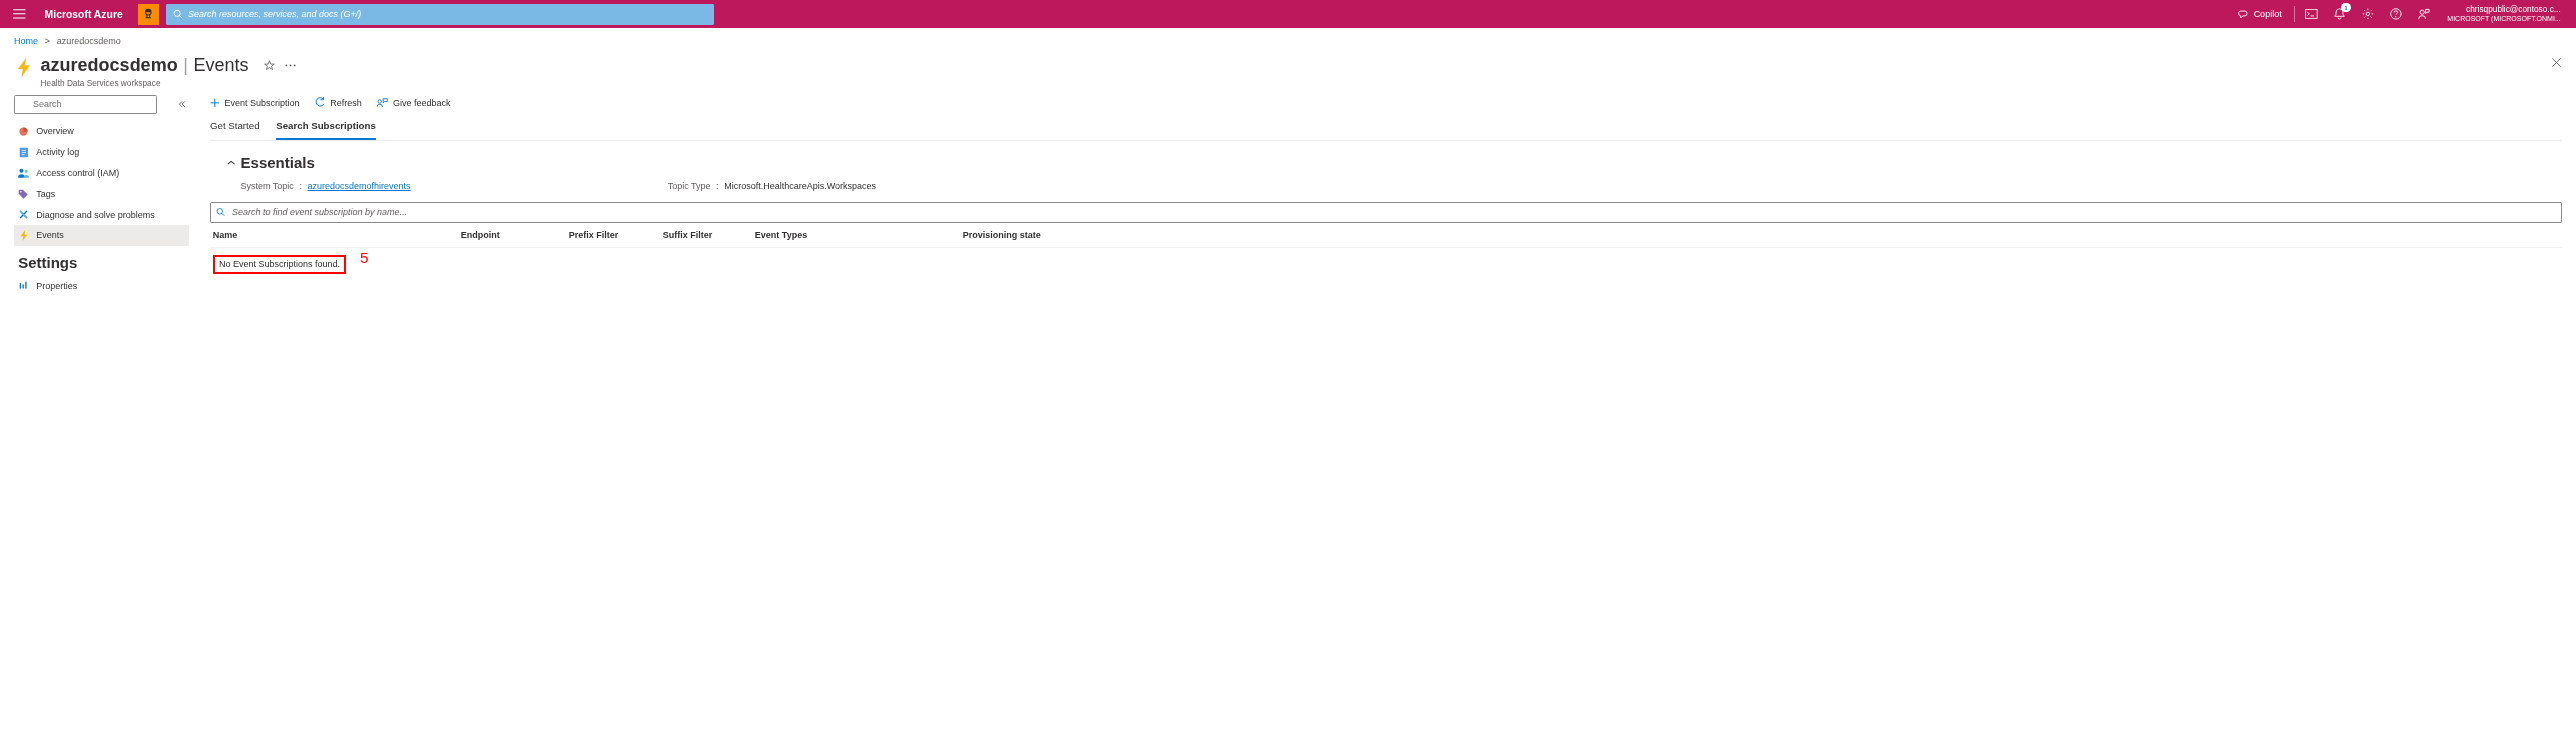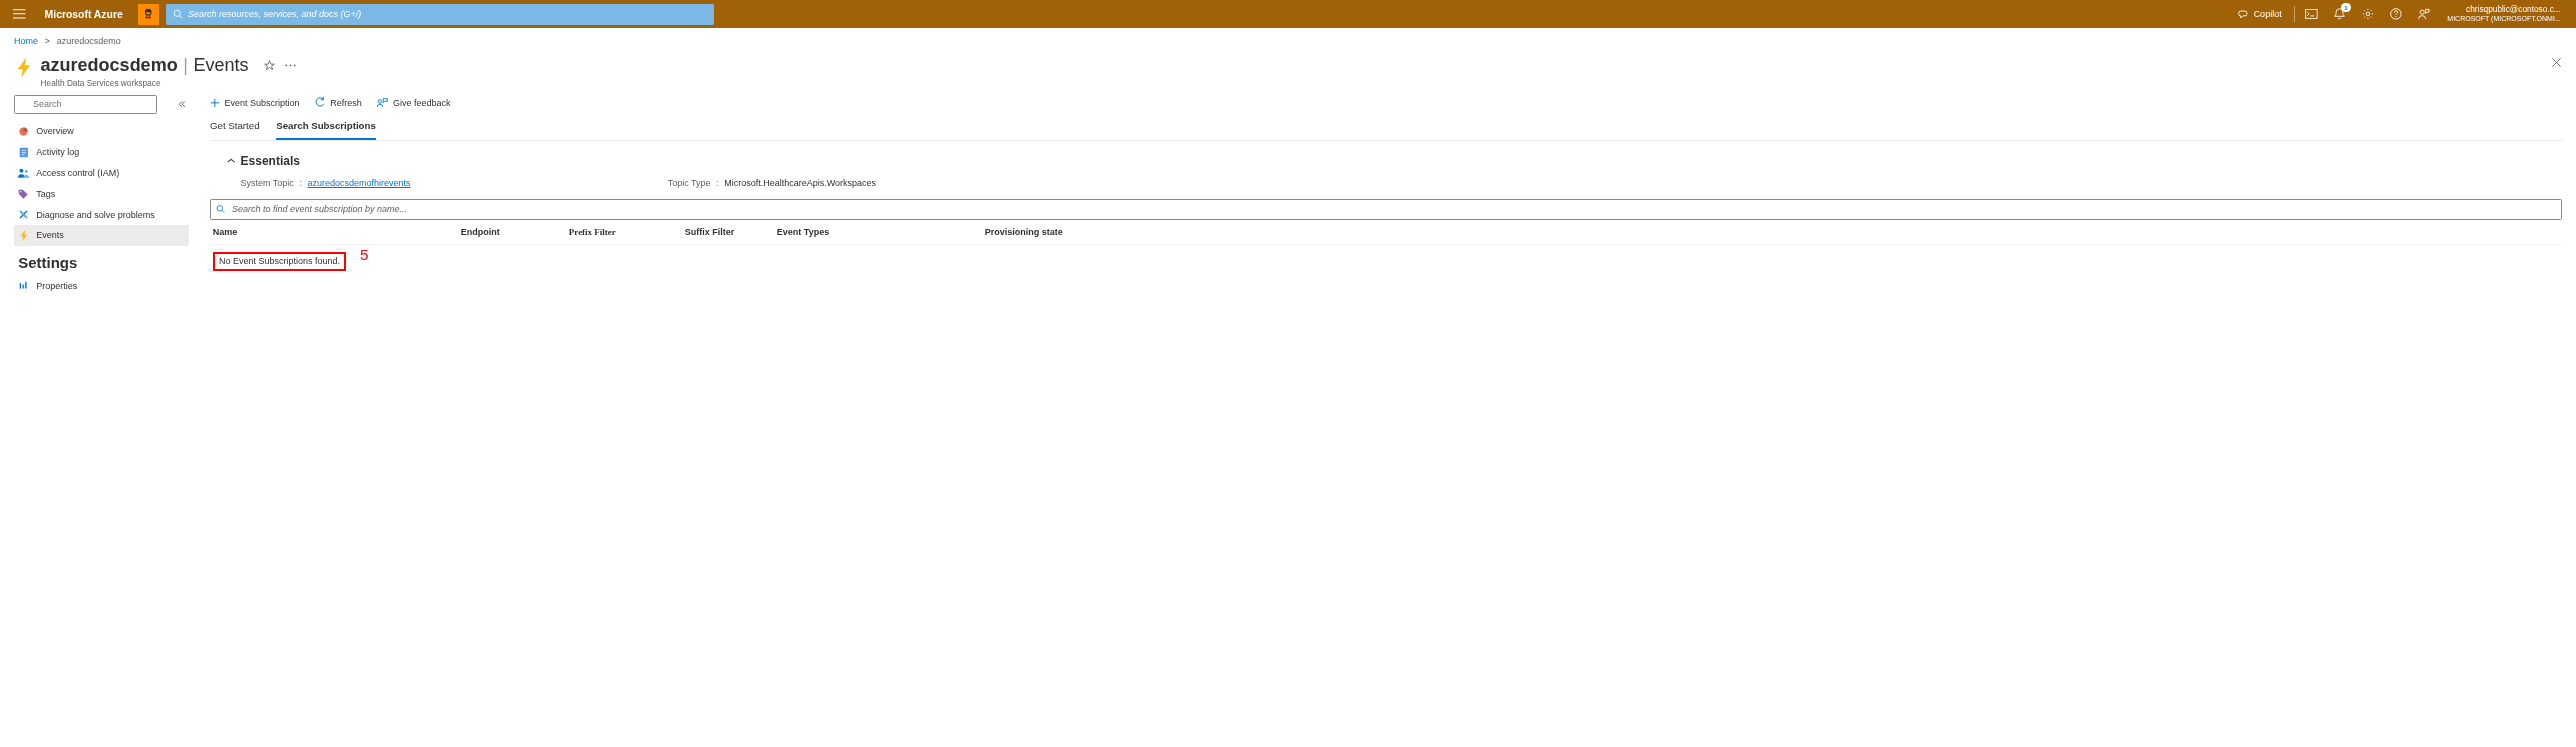--- a/index.html
+++ b/index.html
@@ -1,19 +1,19 @@
 <!DOCTYPE html>
 <html style="font-size:11px"><head>
 <meta charset="utf-8">
 <style>
   * { box-sizing: border-box; margin: 0; padding: 0; font-family: 'Segoe UI', Tahoma, sans-serif; }
   body { background: #ffffff; color: #323130; font-size: 9px; width: 2576px; }
 
   
-  .topbar { background: #a16207; height: 28px; display: flex; align-items: center; color: #ffffff; padding: 0 5.6px; }
+  .topbar { background: #be185d; height: 28px; display: flex; align-items: center; color: #ffffff; padding: 0 5.6px; }
   .hamburger { width: 28px; height: 28px; display: flex; align-items: center; justify-content: center; cursor: pointer; }
   .brand { font-size: 10.4px; font-weight: 600; padding: 0 11px; cursor: pointer; }
   .preview-badge { width: 21px; height: 21px; background: #ff8c00; display: flex; align-items: center; justify-content: center; margin: 0 4.2px; cursor: pointer; }
   .global-search-wrap { flex: 0 0 auto; margin-left: 2.8px; }
   .global-search { width: 548px; height: 21px; background: #7ab9e6; border: none; border-radius: 1.4px; padding: 0 7px 0 22px; color: #ffffff; font-size: 9px; font-style: italic; }
   .global-search::placeholder { color: #ffffff; font-style: italic; }
   .global-search-wrap { position: relative; }
   .global-search-icon { position: absolute; left: 7px; top: 50%; transform: translateY(-50%); color: #ffffff; }
   .topbar-spacer { flex: 1; }
   .topbar-right { display: flex; align-items: center; height: 100%; }
@@ -60,37 +60,37 @@
   .content { flex: 1; padding-left: 21px; }
   .toolbar { display: flex; align-items: center; gap: 15.3px; padding: 2.8px 0 8.3px 0; }
   .tool-btn { display: flex; align-items: center; gap: 4.9px; cursor: pointer; color: #323130; font-size: 9px; }
   .tool-btn .ticon { color: #0078d4; }
 
   .tabs { display: flex; gap: 16.7px; border-bottom: 0.7px solid #edebe9; margin-bottom: 12.5px; }
   .tab { padding: 4.2px 0 7px 0; cursor: pointer; font-size: 9.7px; color: #323130; border-bottom: 2.1px solid transparent; }
   .tab.active { font-weight: 600; border-bottom-color: #0078d4; }
 
   .essentials-row { display: flex; align-items: center; gap: 5.6px; margin: 0 0 9.7px 16.7px; cursor: pointer; }
-  .essentials-label { font-weight: 600; font-size: 12px; }
+  .essentials-label { font-weight: 600; font-size: 15px; }
 
   .props-row { display: flex; margin: 0 0 11px 30.5px; font-size: 9px; }
   .prop { display: flex; align-items: center; gap: 5.6px; text-align: right; }
   .prop-label { color: #605e5c; }
   .prop-link { color: #0078d4; text-decoration: underline; cursor: pointer; }
   .prop-spacer { width: 257px; }
 
   .filter-input-wrap { position: relative; margin-bottom: 0; }
   .filter-input { width: 100%; height: 21px; border: 0.7px solid #8a8886; border-radius: 1.4px; padding: 0 5.6px 0 21px; font-size: 9px; font-style: italic; }
   .filter-input::placeholder { color: #605e5c; font-style: italic; }
   .filter-icon { position: absolute; left: 6.2px; top: 50%; transform: translateY(-50%); color: #0078d4; }
 
   .grid-header { display: flex; padding: 7px 2.8px; font-weight: 600; font-size: 9px; border-bottom: 0.7px solid #f3f2f1; }
   .col-name { width: 248px; }
   .col-endpoint { width: 108px; }
-  .col-prefix { width: 116px; font-family: Liberation Serif, serif; }
+  .col-prefix { width: 94px; }
   .col-suffix { width: 92px; }
   .col-types { width: 208px; }
   .col-prov { flex: 1; }
 
   .empty-row { padding: 7px 2.8px; font-size: 9px; color: #323130; position: relative; display: inline-block; }
   .highlight-box { border: 2.8px solid #ff0000; padding: 2.8px 4.2px; display: inline-block; }
   .callout-num { color: #ff0000; font-size: 15.3px; font-weight: 400; position: absolute; right: -19.4px; top: 1.4px; }
 
   svg { display: block; }
 </style>

